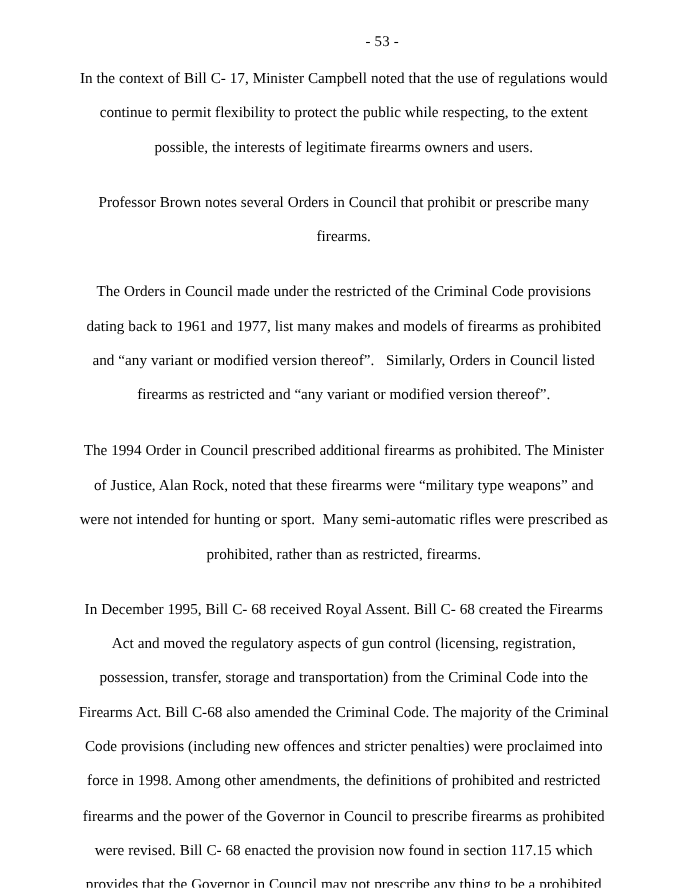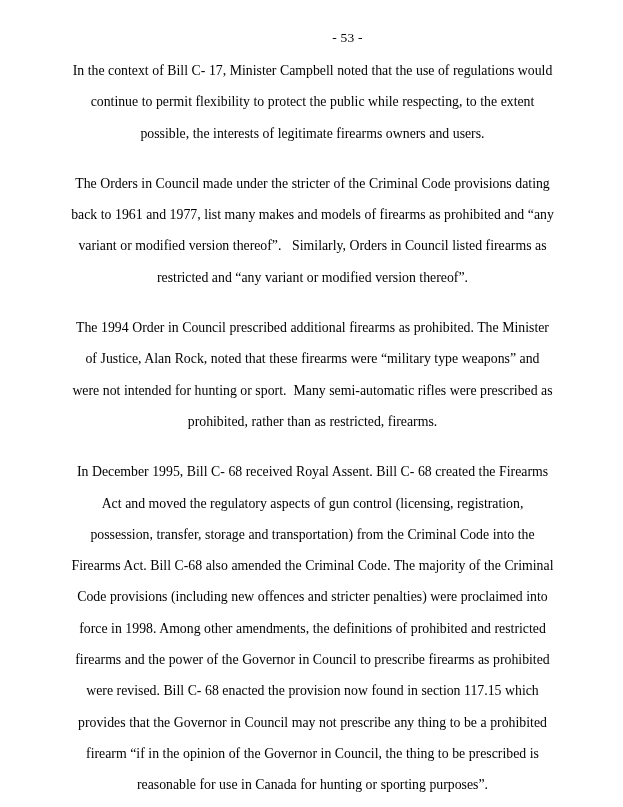--- a/index.html
+++ b/index.html
@@ -55,18 +55,19 @@
 </head>
 <body>
 
 <div class="page">
 
   <div class="page-number">- 53 -</div>
 
   <div class="body-text">
 
   <p class="para"><span>In the context of Bill C- 17, Minister Campbell noted that the use of regulations would continue to permit flexibility to protect the public while respecting, to the extent possible, the interests of legitimate firearms owners and users.</span></p>
-      <p class="para"><span>The Orders in Council made under the stricter of the </span><span class="it">Criminal Code</span><span> provisions dating back to 1961 and 1977, list many makes and models of firearms as prohibited and “any variant or modified version thereof”.   Similarly, Orders in Council listed firearms as restricted and “any variant or modified version thereof”.</span></p>
+      <p class="para"><span>Professor Brown notes several Orders in Council that prohibit or prescribe many firearms.</span></p>
+      <p class="para"><span>The Orders in Council made under the restricted of the </span><span class="it">Criminal Code</span><span> provisions dating back to 1961 and 1977, list many makes and models of firearms as prohibited and “any variant or modified version thereof”.   Similarly, Orders in Council listed firearms as restricted and “any variant or modified version thereof”.</span></p>
       <p class="para"><span>The 1994 Order in Council prescribed additional firearms as prohibited. The Minister of Justice, Alan Rock, noted that these firearms were “military type weapons” and were not intended for hunting or sport.  Many semi-automatic rifles were prescribed as prohibited, rather than as restricted, firearms.</span></p>
       <p class="para"><span>In December 1995, Bill C- 68 received Royal Assent. Bill C- 68 created the </span><span class="it">Firearms Act</span><span> and moved the regulatory aspects of gun control (licensing, registration, possession, transfer, storage and transportation) from the </span><span class="it">Criminal Code</span><span> into the </span><span class="it">Firearms Act.</span><span> Bill C-68 also amended the </span><span class="it">Criminal Code.</span><span> The majority of the </span><span class="it">Criminal Code</span><span> provisions (including new offences and stricter penalties) were proclaimed into force in 1998. Among other amendments, the definitions of prohibited and restricted firearms and the power of the Governor in Council to prescribe firearms as prohibited were revised. Bill C- 68 enacted the provision now found in section 117.15 which provides that the Governor in Council may not prescribe any thing to be a prohibited firearm “if in the opinion of the Governor in Council, the thing to be prescribed is reasonable for use in Canada for hunting or sporting purposes”.</span></p>
     </div>
 
 </div>
 
 </body></html>

